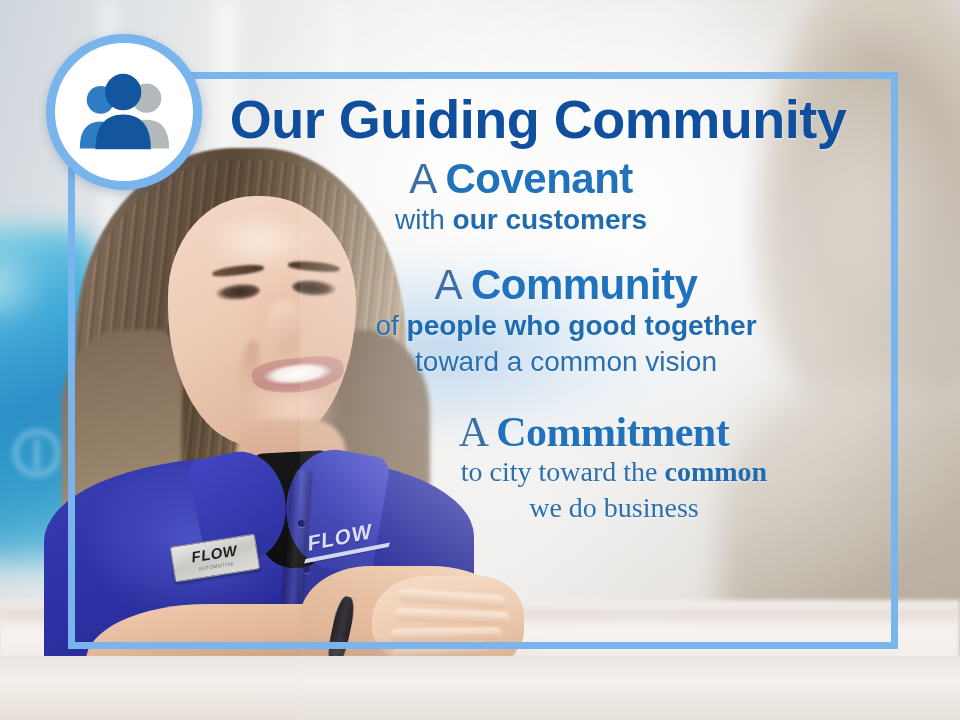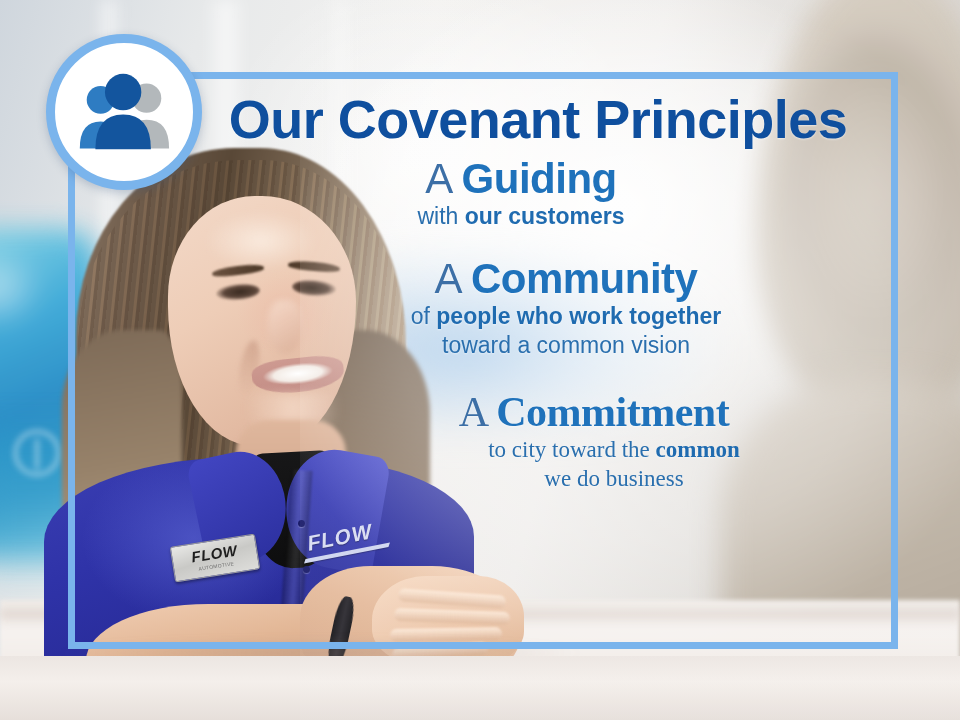--- a/index.html
+++ b/index.html
@@ -351,21 +351,21 @@
 
   .block { margin-top:14px; text-align:center; }
   .head {
     font-size:42px; line-height:1.06; letter-spacing:-.5px;
     text-shadow:0 1px 2px rgba(255,255,255,.5);
     white-space:nowrap;
   }
   .head .art { font-weight:400; color:#3c6fa6; }
   .head .key { font-weight:bold; color:#1f72bb; }
   .sub {
-    font-size:23px; line-height:1.28; color:#2a6fae; font-weight:500;
+    font-size:28px; line-height:1.28; color:#2a6fae; font-weight:500;
     text-shadow:0 1px 2px rgba(255,255,255,.5);
     text-align:center;
   }
   .sub b { font-weight:bold; color:#1f6bb0; }
 
   
   #block-covenant   { margin-top:10px; padding-right:34px; }
   #block-community  { margin-top:26px; padding-left:56px; }
   #block-commitment { margin-top:30px; padding-left:112px;font-family:Liberation Serif, serif; }
   #block-commitment .sub { padding-left:40px; }
@@ -450,39 +450,39 @@
 
       <circle cx="33" cy="36" r="16" fill="#2e7cc2"></circle>
       <path d="M9 92 q0 -31 24 -31 q24 0 24 31 z" fill="#2e7cc2"></path>
 
       <circle cx="59" cy="27" r="21" fill="#13559e"></circle>
       <path d="M27 93 q0 -40 32 -40 q32 0 32 40 z" fill="#13559e"></path>
     </svg>
   </div>
 
   <div class="text-wrap">
-    <div class="title">Our Covenant Principles</div>
+    <div class="title">Our Guiding Community</div>
 
     <div class="block" id="block-covenant">
       <div class="head">
         <span class="art">A</span>
-        <span class="key">Guiding</span>
+        <span class="key">Covenant</span>
       </div>
       <div class="sub">
           <div><span>with </span><b>our customers</b></div>
         </div>
     </div>
 
     <div class="block" id="block-community">
       <div class="head">
         <span class="art">A</span>
         <span class="key">Community</span>
       </div>
       <div class="sub">
-          <div><span>of </span><b>people who work together</b></div>
+          <div><span>of </span><b>people who good together</b></div>
           <div><span>toward a common vision</span></div>
         </div>
     </div>
 
     <div class="block" id="block-commitment">
       <div class="head">
         <span class="art">A</span>
         <span class="key">Commitment</span>
       </div>
       <div class="sub">

